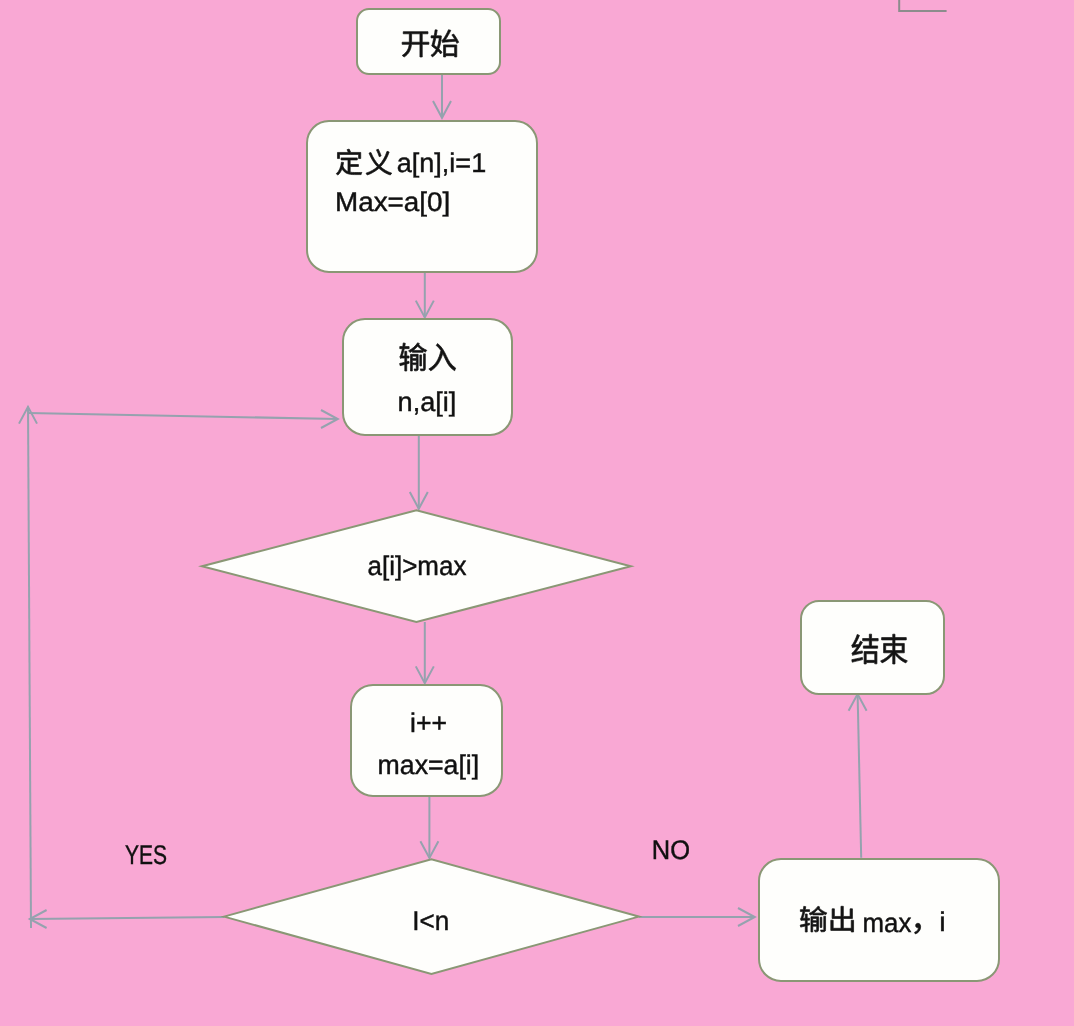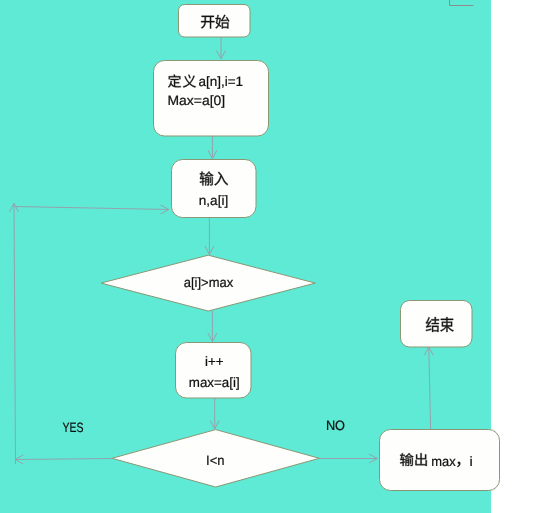--- a/index.html
+++ b/index.html
@@ -1,19 +1,19 @@
 <!DOCTYPE html>
 <html><head>
 <meta charset="utf-8">
 <title>Flowchart</title>
 <style>
   html,body{margin:0;padding:0;background:#ffffff;}
   body{width:537px;height:513px;overflow:hidden;
        font-family:"Liberation Sans",sans-serif;}
-  #stage{position:relative;width:491px;height:513px;background:#5eead4;}
+  #stage{position:relative;width:537px;height:513px;background:#f9a8d4;}
   svg#chart{position:absolute;left:0;top:0;width:537px;height:513px;display:block;
             transform:translateZ(0);}
   .nodeShape{fill:#fefefc;stroke:#8a9775;stroke-width:1;}
   .conn{fill:none;stroke:#95a2ae;stroke-width:1.0;stroke-linecap:butt;}
   .ahead{fill:none;stroke:#95a2ae;stroke-width:1.0;stroke-linejoin:miter;stroke-linecap:butt;}
   .lbl{font-family:"Liberation Sans",sans-serif;fill:#101010;
        font-size:13.5px;-webkit-font-smoothing:antialiased;
        text-rendering:geometricPrecision;
        stroke:#101010;stroke-width:0.22;paint-order:stroke fill;}
   #stage{-webkit-font-smoothing:antialiased;}

